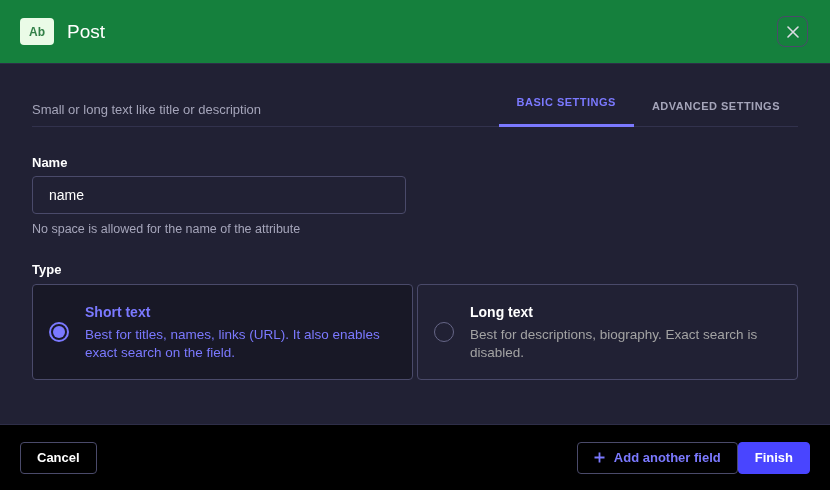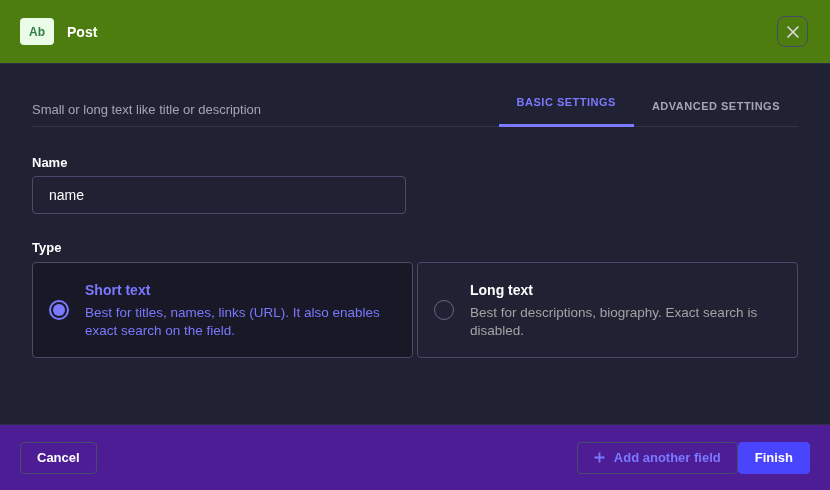--- a/index.html
+++ b/index.html
@@ -8,32 +8,32 @@
 
   .modal {
     width:830px; height:490px;
     display:flex; flex-direction:column;
     background:#212134; overflow:hidden;
   }
 
   
   .modal-header {
     height:64px; flex:0 0 64px;
-    background:#4d7c0f; border-bottom:1px solid #2e2e48;
+    background:#15803d; border-bottom:1px solid #2e2e48;
     display:flex; align-items:center;
     padding:0 22px 0 20px;
   }
   .type-badge {
     width:34px; height:27px; border-radius:4px;
     background:#eafbe7; color:#328048;
     font-size:12px; font-weight:bold;
     display:flex; align-items:center; justify-content:center;
     margin-right:13px;
   }
-  .header-title { color:#ffffff; font-size:14px; font-weight:bold; }
+  .header-title { color:#ffffff; font-size:19px; font-weight:normal; }
   .close-btn {
     margin-left:auto;
     width:31px; height:31px; border-radius:8px;
     background:transparent; border:1px solid #4a4a6a;
     display:flex; align-items:center; justify-content:center;
     cursor:pointer;
   }
   .close-btn svg { display:block; }
 
   
@@ -94,21 +94,21 @@
   }
   .option-text { padding-right:4px; }
   .option-title { font-size:14px; font-weight:bold; color:#ffffff; line-height:18px; }
   .option-card.selected .option-title { color:#7b79ff; }
   .option-desc { font-size:13.5px; color:#a3a3a3; line-height:18px; margin-top:5px; max-width:320px; }
   .option-card.selected .option-desc { color:#7b79ff; }
 
   
   .modal-footer {
     flex:0 0 66px; height:66px;
-    background:#4c1d95; border-top:1px solid #2e2e48;
+    background:#000000; border-top:1px solid #2e2e48;
     display:flex; align-items:center; justify-content:space-between;
     padding:14px 20px;
   }
   .btn {
     height:32px; border-radius:4px;
     font-size:13px; font-weight:bold; font-family:inherit;
     display:inline-flex; align-items:center; justify-content:center;
     padding:0 16px; cursor:pointer;
   }
   .btn-secondary {
@@ -146,20 +146,21 @@
       <p>Small or long text like title or description</p>
       <div class="tabs">
         <button class="tab active">BASIC SETTINGS</button>
         <button class="tab inactive">ADVANCED SETTINGS</button>
       </div>
     </div>
 
     <div class="field-name">
       <div class="field-label">Name</div>
       <input class="text-input" type="text" value="name" style="">
+      <div class="helper">No space is allowed for the name of the attribute</div>
     </div>
 
     <div class="field-type">
       <div class="field-label">Type</div>
       <div class="option-cards">
 
         <div class="option-card selected">
           <span class="radio checked"></span>
           <div class="option-text">
             <div class="option-title">Short text</div>

